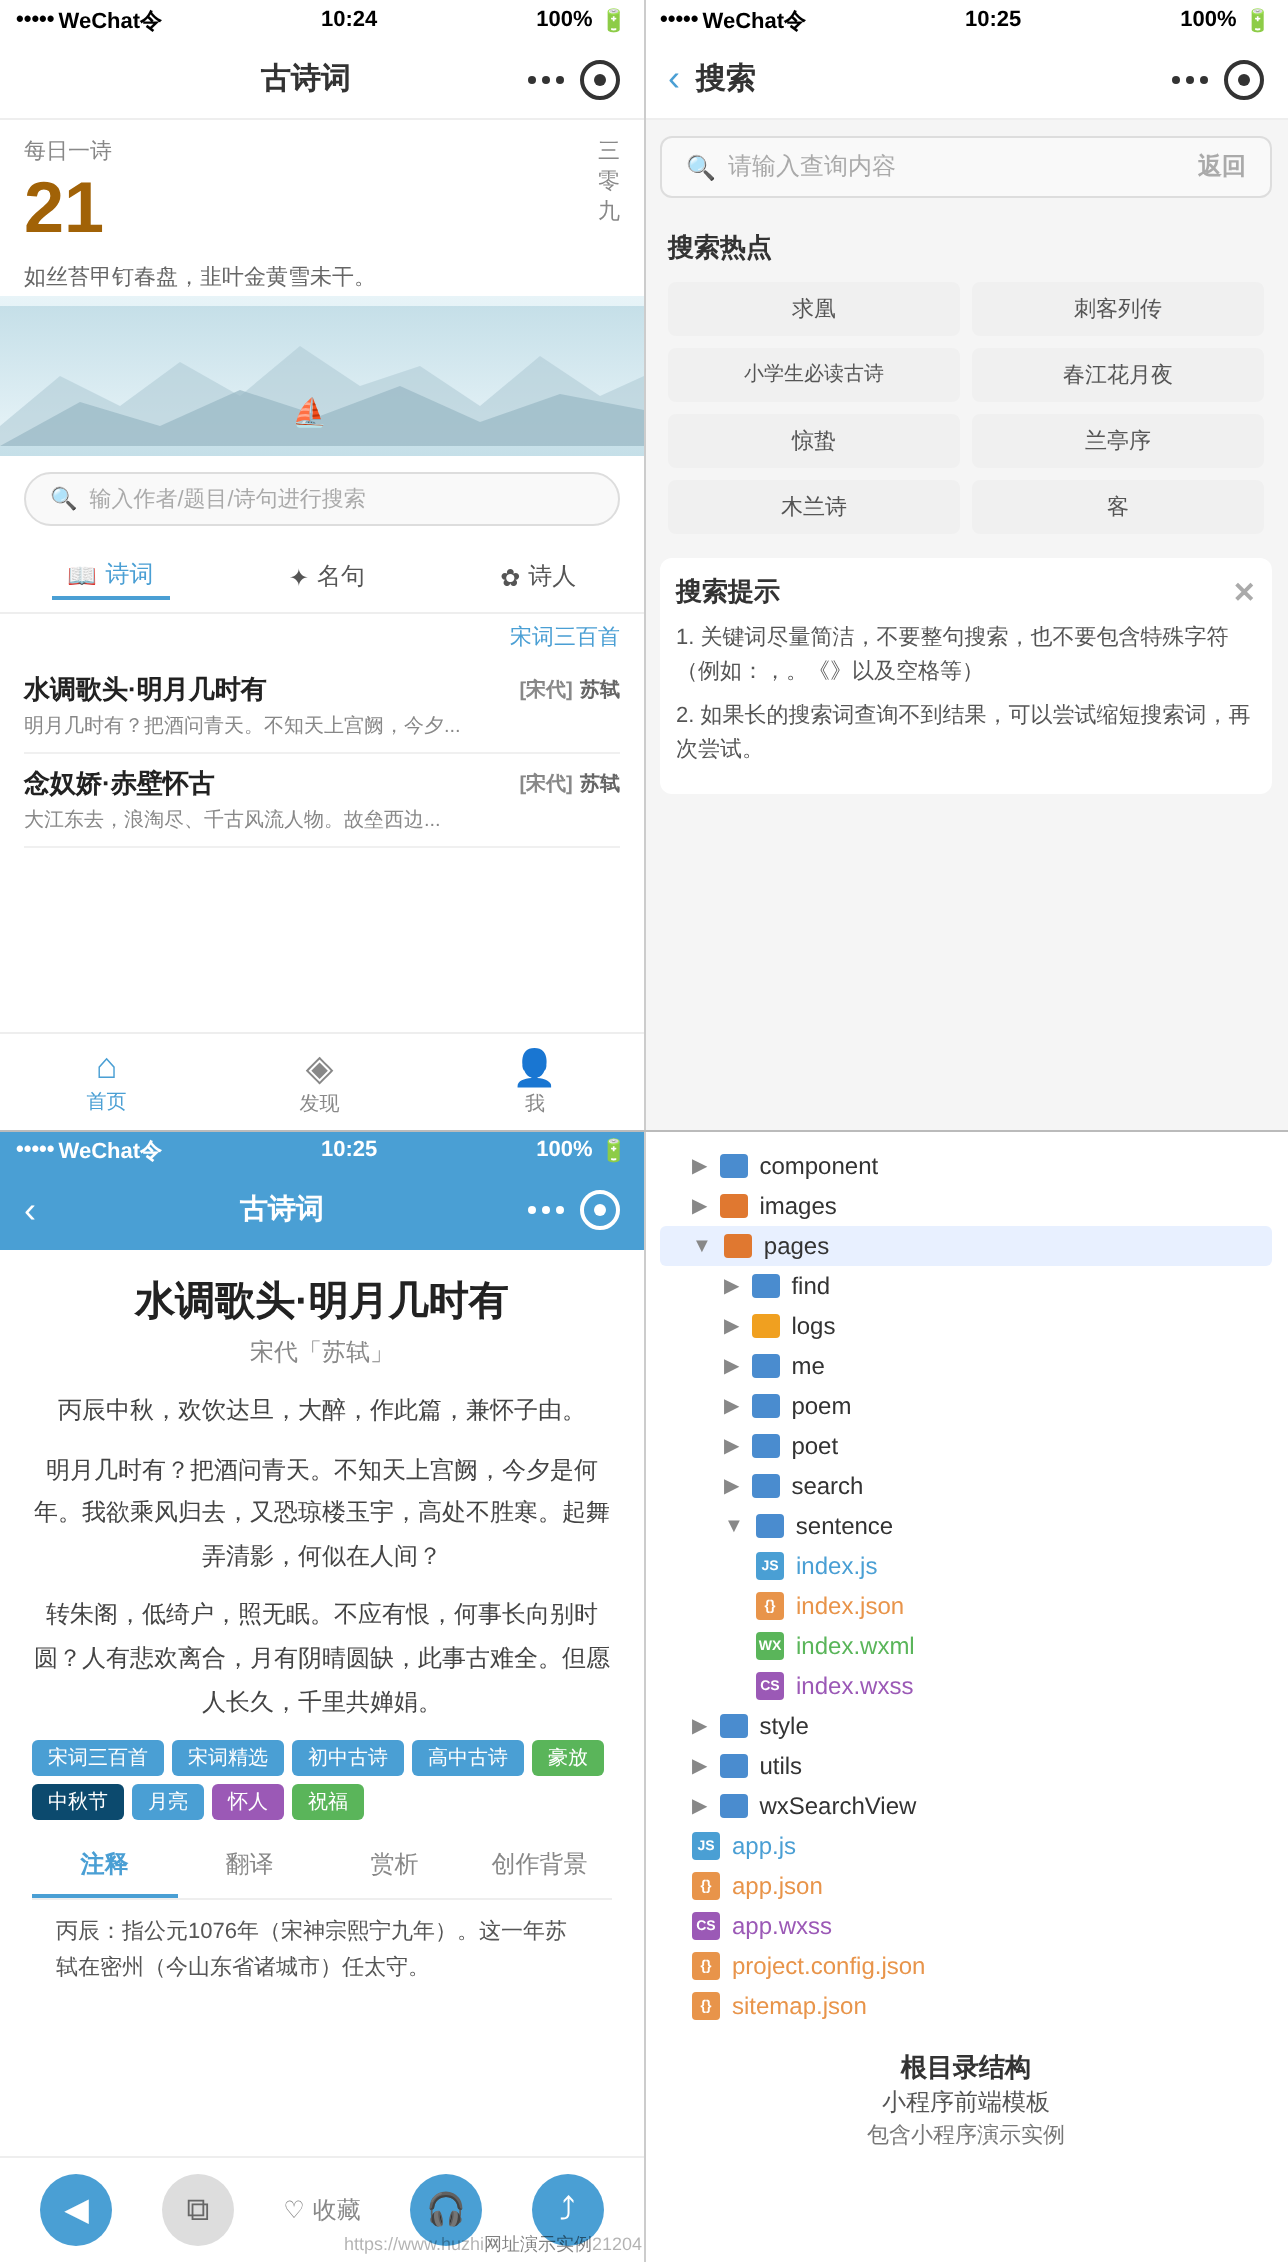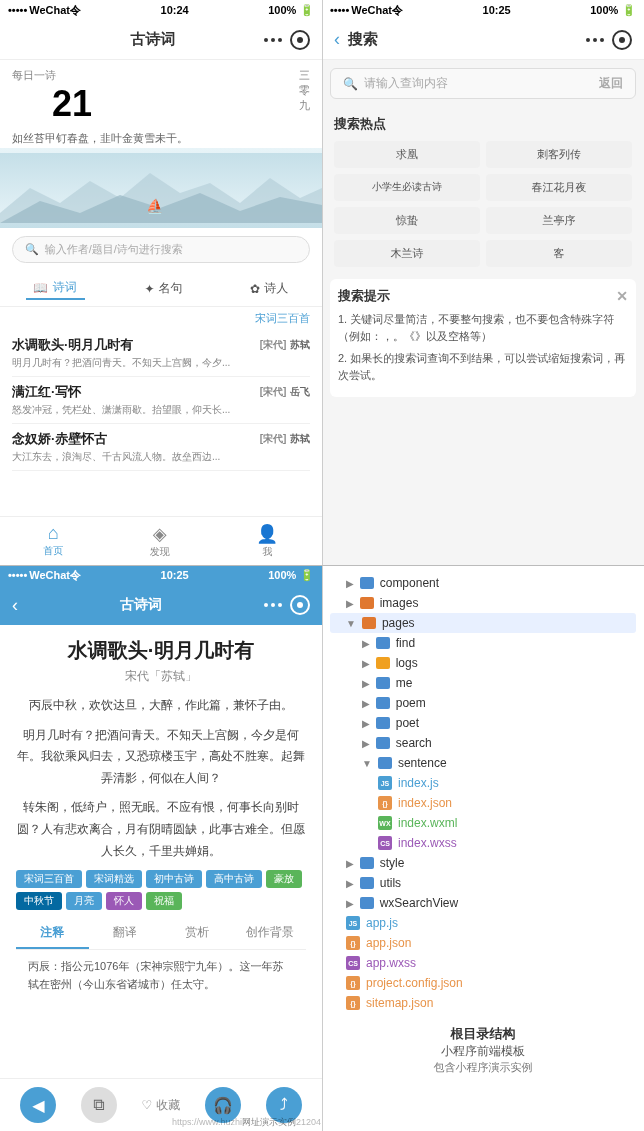--- a/index.html
+++ b/index.html
@@ -24,21 +24,21 @@
     
     .lp-nav { display: flex; align-items: center; justify-content: space-between; background: #fff; padding: 6px 12px; height: 40px; border-bottom: 1px solid #eee; }
     .lp-nav-title { font-size: 15px; font-weight: bold; color: #333; }
     .nav-dots { display: flex; gap: 3px; }
     .nav-dot { width: 4px; height: 4px; border-radius: 50%; background: #333; }
     .target-icon { width: 20px; height: 20px; border: 2px solid #333; border-radius: 50%; display: flex; align-items: center; justify-content: center; }
     .target-inner { width: 6px; height: 6px; border-radius: 50%; background: #333; }
 
     .daily-poem-header { padding: 8px 12px 4px; display: flex; justify-content: space-between; align-items: flex-start; }
     .daily-text { font-size: 11px; color: #888; }
-    .date-num { font-size: 36px; font-weight: bold; color: #000000; margin-left: 40px; }
+    .date-num { font-size: 36px; font-weight: bold; color: #a16207; }
     .date-side { display: flex; flex-direction: column; align-items: center; font-size: 11px; color: #888; }
     .poem-line { font-size: 11px; color: #666; padding: 2px 12px; }
 
     .banner-area { width: 100%; height: 80px; background: linear-gradient(to bottom, #e8f4f8, #c5dfe8); display: flex; align-items: center; justify-content: center; position: relative; overflow: hidden; }
 
     .search-bar-lp { margin: 8px 12px; border: 1px solid #ddd; border-radius: 16px; padding: 5px 12px; display: flex; align-items: center; gap: 6px; background: #f9f9f9; }
     .search-bar-lp span { font-size: 11px; color: #aaa; }
 
     .tab-row { display: flex; justify-content: space-around; padding: 6px 0; border-bottom: 1px solid #eee; }
     .tab-item { display: flex; align-items: center; gap: 4px; font-size: 12px; color: #555; padding: 2px 8px; }
@@ -83,21 +83,21 @@
 
     .poem-detail { padding: 12px 16px; overflow-y: auto; max-height: 420px; }
     .poem-big-title { font-size: 20px; font-weight: bold; color: #222; text-align: center; margin-bottom: 4px; }
     .poem-author { font-size: 12px; color: #888; text-align: center; margin-bottom: 10px; }
     .poem-body { font-size: 12px; color: #444; line-height: 1.8; text-align: center; margin-bottom: 8px; }
 
     .tags-row { display: flex; flex-wrap: wrap; gap: 4px; margin: 8px 0; }
     .poem-tag { font-size: 10px; padding: 2px 8px; border-radius: 3px; color: #fff; }
     .tag-blue { background: #4a9fd4; }
     .tag-green { background: #5ab55a; }
-    .tag-orange { background: #0369a1; }
+    .tag-orange { background: #0c4a6e; }
     .tag-purple { background: #9b59b6; }
 
     .annotation-tabs { display: flex; border-bottom: 1px solid #eee; }
     .ann-tab { flex: 1; text-align: center; padding: 6px; font-size: 12px; color: #888; }
     .ann-tab.active { color: #4a9fd4; border-bottom: 2px solid #4a9fd4; font-weight: bold; }
 
     .annotation-content { padding: 8px 12px; font-size: 11px; color: #555; line-height: 1.6; max-height: 80px; overflow: hidden; }
 
     .bottom-actions { position: absolute; bottom: 0; width: 100%; display: flex; justify-content: space-around; padding: 8px; border-top: 1px solid #eee; background: #fff; align-items: center; }
     .action-btn { width: 36px; height: 36px; border-radius: 50%; display: flex; align-items: center; justify-content: center; font-size: 16px; }
@@ -224,27 +224,20 @@
   <div class="poem-list">
     <div class="poem-item">
       <div class="poem-title">
         <span>水调歌头·明月几时有</span>
         <span><span style="color:#888;font-size:10px">[宋代]</span> <span style="font-size:10px;color:#666">苏轼</span></span>
       </div>
       <div class="poem-excerpt">明月几时有？把酒问青天。不知天上宫阙，今夕...</div>
     </div>
     <div class="poem-item">
       <div class="poem-title">
-        <span>满江红·写怀</span>
-        <span><span style="color:#888;font-size:10px">[宋代]</span> <span style="font-size:10px;color:#666">岳飞</span></span>
-      </div>
-      <div class="poem-excerpt">怒发冲冠，凭栏处、潇潇雨歇。抬望眼，仰天长...</div>
-    </div>
-    <div class="poem-item">
-      <div class="poem-title">
         <span>念奴娇·赤壁怀古</span>
         <span><span style="color:#888;font-size:10px">[宋代]</span> <span style="font-size:10px;color:#666">苏轼</span></span>
       </div>
       <div class="poem-excerpt">大江东去，浪淘尽、千古风流人物。故垒西边...</div>
     </div>
   </div>
 
   <div class="bottom-nav">
     <div class="nav-item active">
       <span class="nav-icon">⌂</span>

